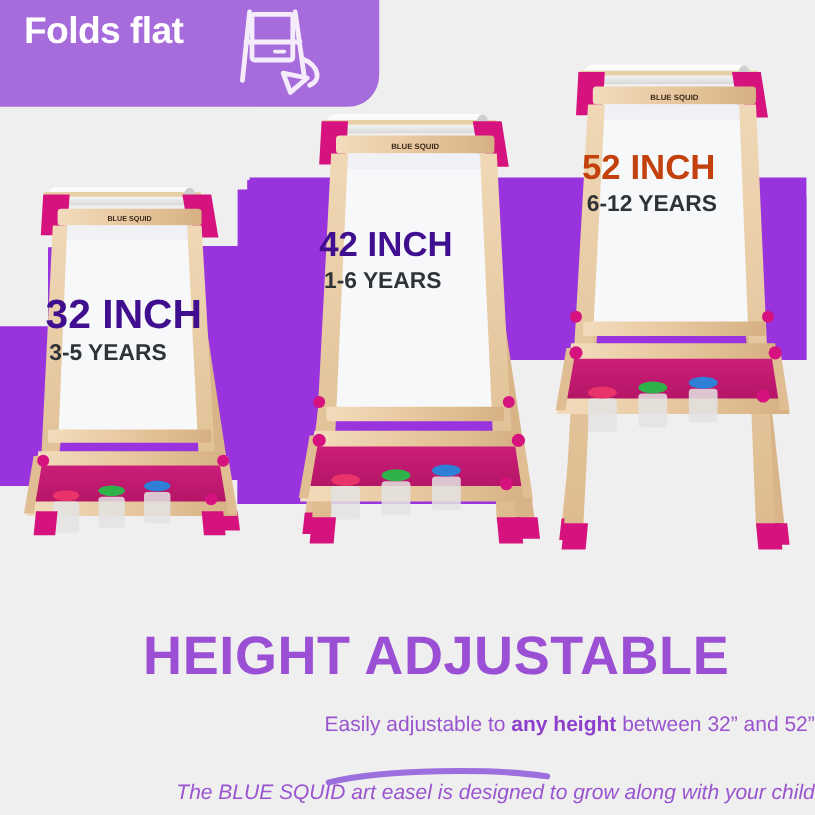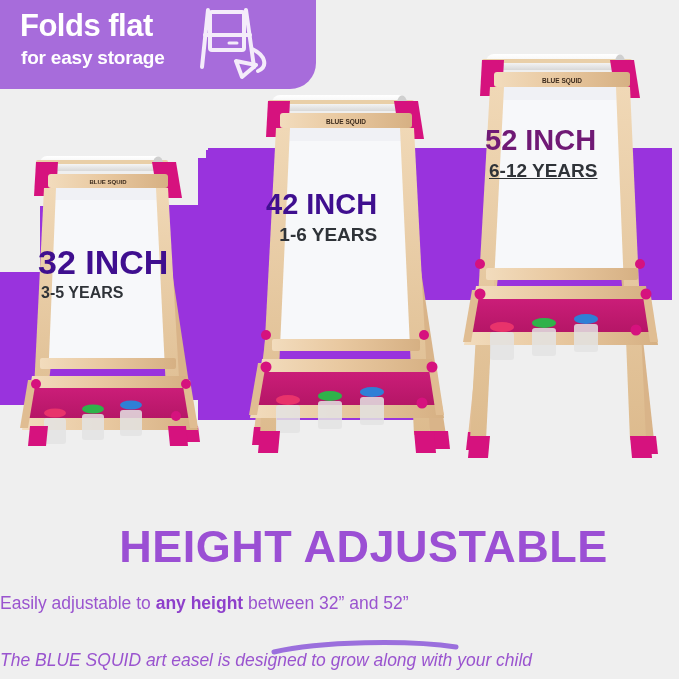--- a/index.html
+++ b/index.html
@@ -42,21 +42,21 @@
     position:absolute; left:0; top:524px; width:679px;
     text-align:center;
     font-size:45px; font-weight:bold;
     color:#9b4fd4;
     letter-spacing:0.5px;
     line-height:1;
     z-index:30;
     padding-left:48px;
   }
   .subline {
-    position:absolute; left:0; width:679px; text-align:left;
+    position:absolute; left:0; width:679px; text-align:right;
     font-size:17.5px; color:#9a54cf; line-height:1.34;
     z-index:30;
   }
   .sub1 { top:592px; }
   .sub2 { top:649px;font-style:italic; }
   .subline b { font-weight:bold; color:#8e3fcb; }
   .swoosh { position:absolute; left:270px; top:636px; width:190px; height:22px; z-index:31; }
 </style>
 </head>
 <body>
@@ -136,21 +136,21 @@
     <circle cx="36" cy="254" r="5" fill="#d6127e"></circle>
     <circle cx="186" cy="254" r="5" fill="#d6127e"></circle>
     <circle cx="176" cy="286" r="5" fill="#d6127e"></circle>
 
     <path d="M30,296 L48,296 L46,316 L28,316 Z" fill="#d6127e"></path>
     <path d="M168,296 L186,296 L188,316 L170,316 Z" fill="#d6127e"></path>
   </svg>
 
   <div style="position:absolute; left:38px; top:245px; z-index:25;">
     <div style="font-size:34px; font-weight:bold; color:#3f0f8f; letter-spacing:0px; line-height:1;">32 INCH</div>
-    <div style="font-size:16px; font-weight:bold; color:#2f3338; margin-top:6px; margin-left:3px; line-height:1;">3-5 YEARS</div>
+    <div style="font-size:19px; font-weight:bold; color:#2f3338; margin-top:6px; margin-left:3px; line-height:1;">3-5 YEARS</div>
   </div>
 
   <svg class="easel" style="left:230px; top:75px; width:245px; height:420px;" viewBox="0 0 245 420">
     <defs>
       <linearGradient id="w2" x1="0" y1="0" x2="1" y2="0">
         <stop offset="0" stop-color="#f2dcbd"></stop>
           <stop offset="0.45" stop-color="#e9c9a1"></stop>
         <stop offset="1" stop-color="#d6b083"></stop>
       </linearGradient>
       <linearGradient id="w2v" x1="0" y1="0" x2="0" y2="1">
@@ -209,21 +209,21 @@
     <circle cx="36" cy="292" r="5.5" fill="#d6127e"></circle>
     <circle cx="202" cy="292" r="5.5" fill="#d6127e"></circle>
     <circle cx="192" cy="328" r="5.5" fill="#d6127e"></circle>
     <circle cx="36" cy="260" r="5" fill="#d6127e"></circle>
     <circle cx="194" cy="260" r="5" fill="#d6127e"></circle>
 
     <path d="M30,356 L50,356 L48,378 L28,378 Z" fill="#d6127e"></path>
     <path d="M184,356 L204,356 L206,378 L186,378 Z" fill="#d6127e"></path>
   </svg>
 
-  <div style="position:absolute; left:266px; top:190px; z-index:25;text-align:right;">
+  <div style="position:absolute; left:266px; top:190px; z-index:25;">
     <div style="font-size:29px; font-weight:bold; color:#3f0f8f; line-height:1;">42 INCH</div>
     <div style="font-size:19px; font-weight:bold; color:#2f3338; margin-top:6px; margin-left:4px; line-height:1;">1-6 YEARS</div>
   </div>
 
   <svg class="easel" style="left:440px; top:40px; width:250px; height:460px;" viewBox="0 0 250 460">
     <defs>
       <linearGradient id="w3" x1="0" y1="0" x2="1" y2="0">
         <stop offset="0" stop-color="#f2dcbd"></stop>
           <stop offset="0.45" stop-color="#e9c9a1"></stop>
         <stop offset="1" stop-color="#d6b083"></stop>
@@ -285,27 +285,26 @@
     <circle cx="206" cy="254" r="5.5" fill="#d6127e"></circle>
     <circle cx="196" cy="290" r="5.5" fill="#d6127e"></circle>
     <circle cx="40" cy="224" r="5" fill="#d6127e"></circle>
     <circle cx="200" cy="224" r="5" fill="#d6127e"></circle>
 
     <path d="M30,396 L50,396 L48,418 L28,418 Z" fill="#d6127e"></path>
     <path d="M190,396 L210,396 L212,418 L192,418 Z" fill="#d6127e"></path>
   </svg>
 
   <div style="position:absolute; left:485px; top:126px; z-index:25;">
-    <div style="font-size:29px; font-weight:bold; color:#701a75; line-height:1;">52 INCH</div>
-    <div style="font-size:19px; font-weight:bold; color:#2f3338; margin-top:6px; margin-left:4px; line-height:1;text-decoration:underline;">6-12 YEARS</div>
+    <div style="font-size:29px; font-weight:bold; color:#c2410c; line-height:1;">52 INCH</div>
+    <div style="font-size:19px; font-weight:bold; color:#2f3338; margin-top:6px; margin-left:4px; line-height:1;">6-12 YEARS</div>
   </div>
 
   <div class="badge">
     <div class="badge-t1">Folds flat</div>
-    <div class="badge-t2">for easy storage</div>
     <svg class="badge-icon" viewBox="0 0 82 80">
       <g fill="none" stroke="#f4ecfa" stroke-width="4" stroke-linecap="round" stroke-linejoin="round">
         <rect x="14" y="7" width="34" height="38" rx="2"></rect>
         <path d="M12,5 L6,62"></path>
         <path d="M50,5 L58,62"></path>
         <path d="M9,30 L54,30"></path>
         <line x1="33" y1="38" x2="41" y2="38" stroke-width="3"></line>
         <path d="M56,44 C70,50 72,62 62,66"></path>
       </g>
       <path d="M40,56 L60,60 L46,72 Z" fill="none" stroke="#f4ecfa" stroke-width="4" stroke-linejoin="round"></path>

